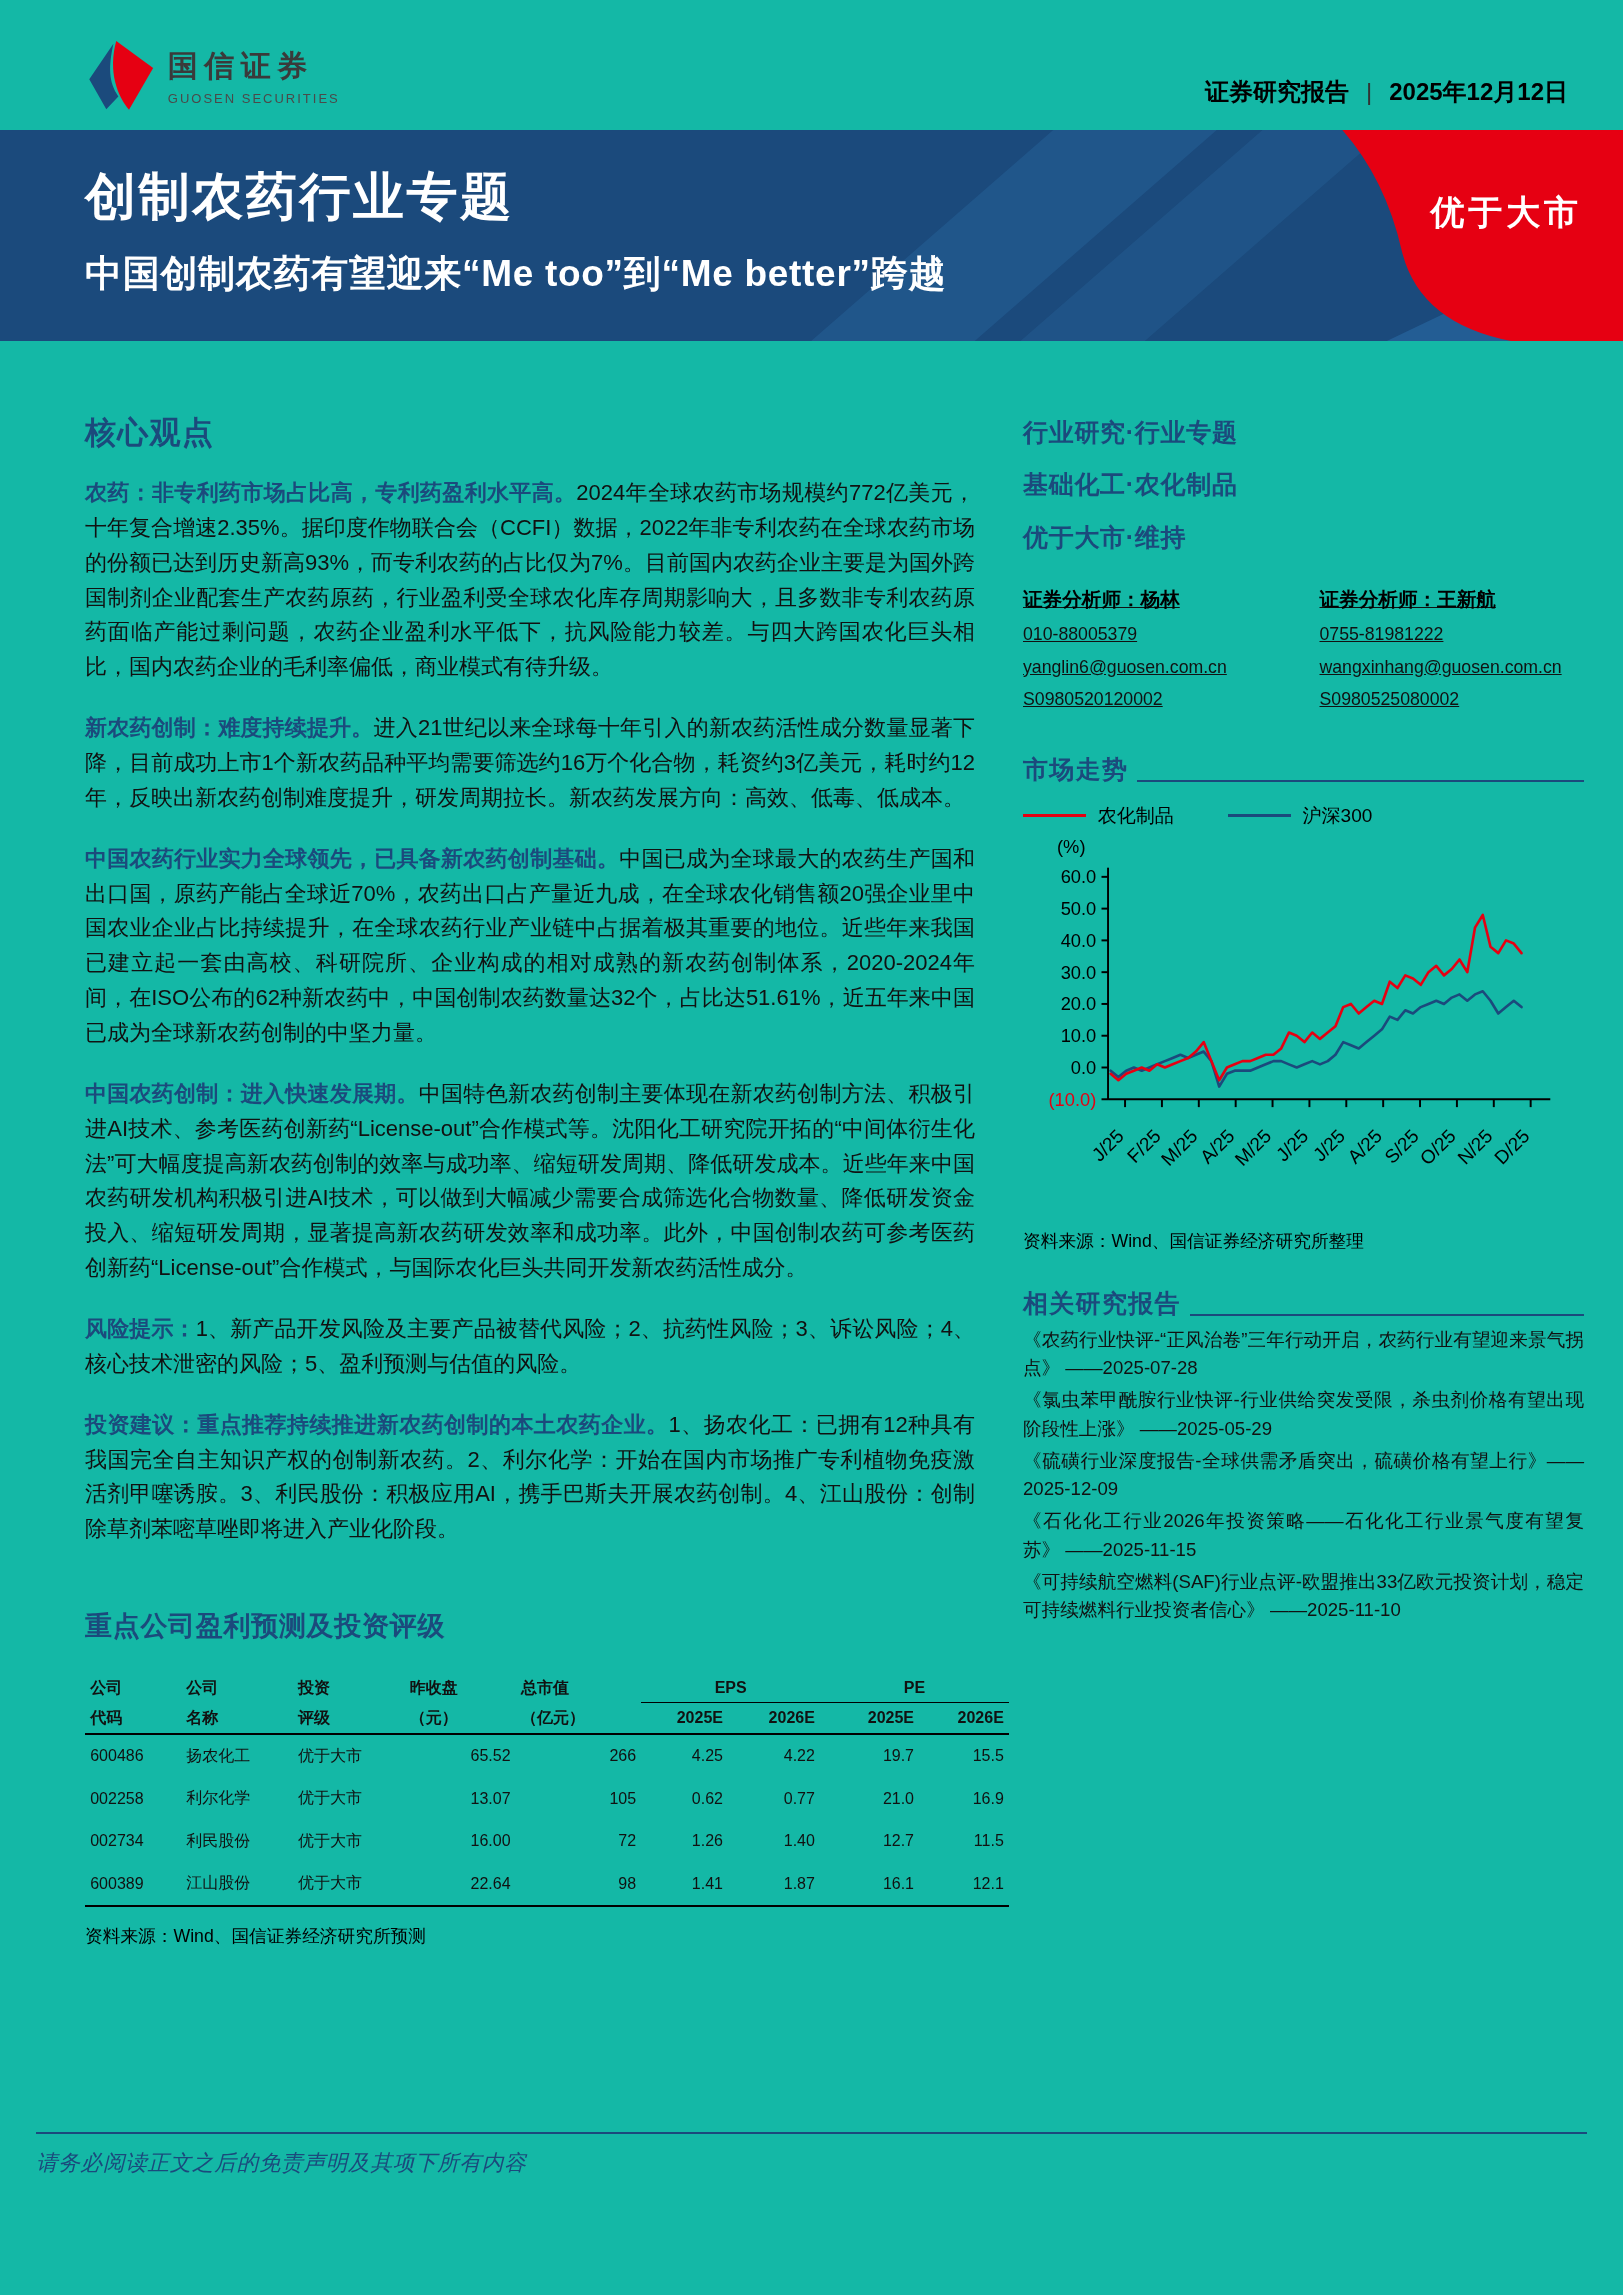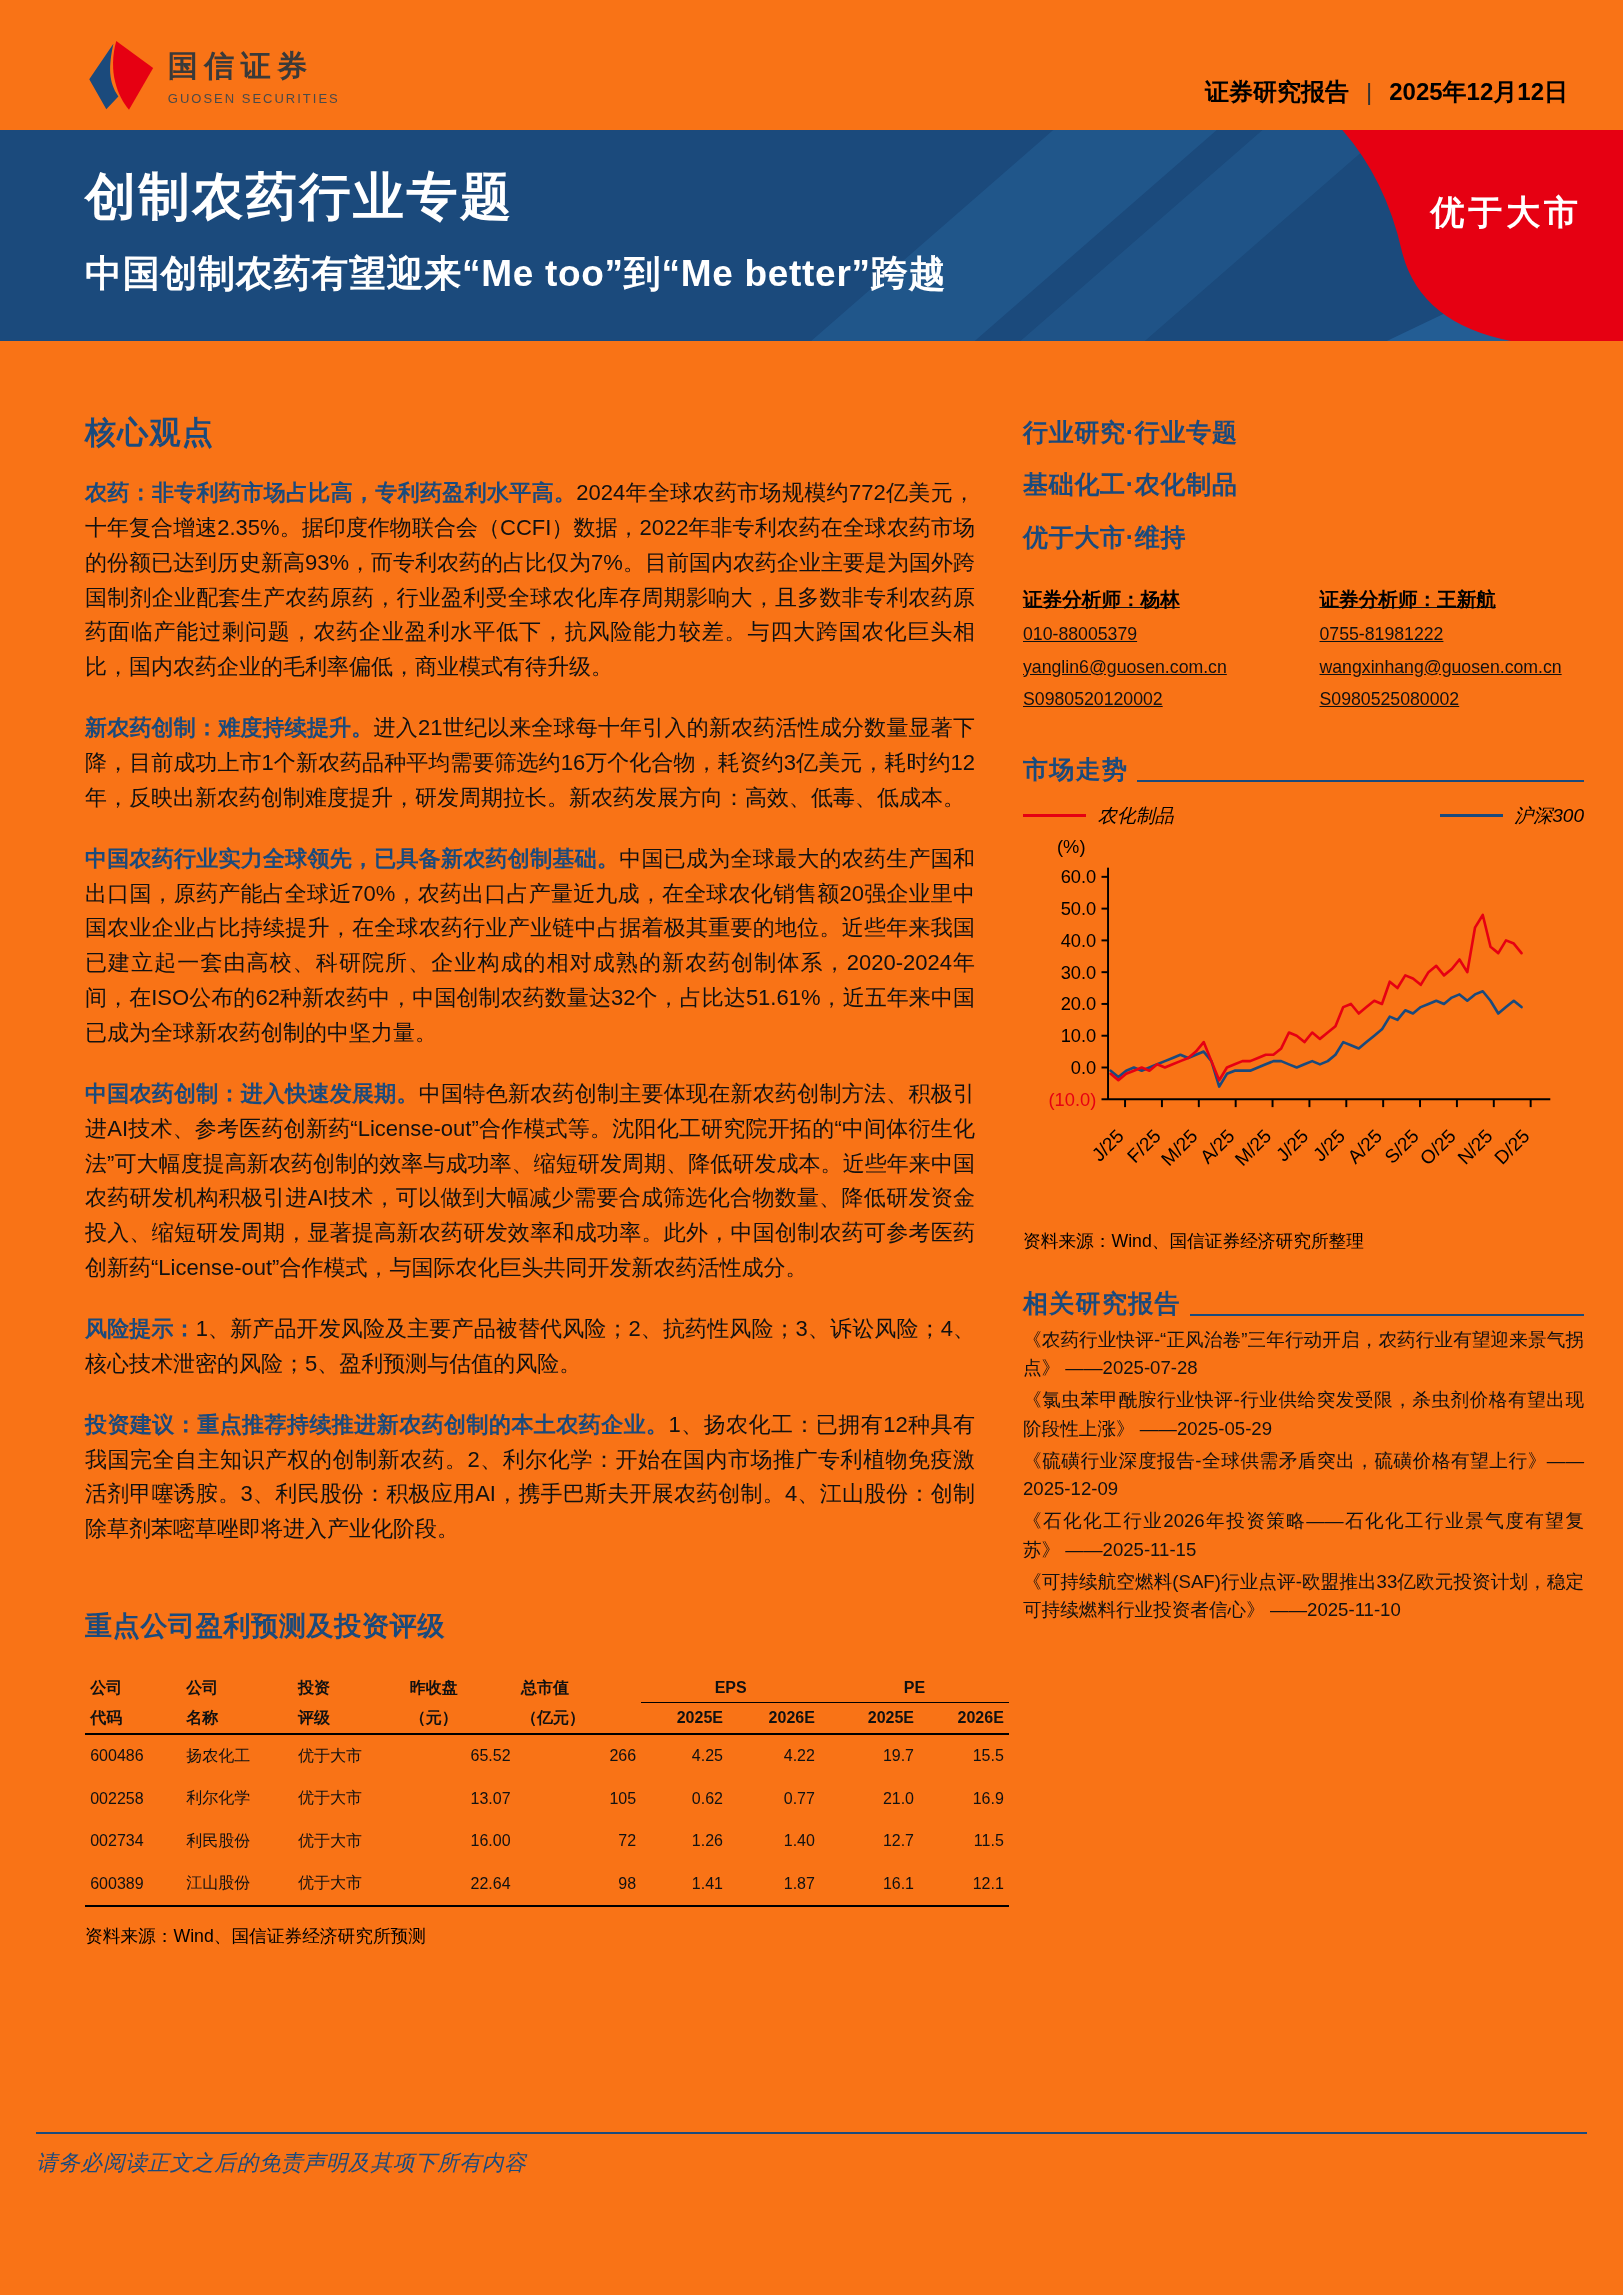--- a/index.html
+++ b/index.html
@@ -1,17 +1,17 @@
 <!DOCTYPE html>
 <html style="font-size:10.5px"><head>
 <meta charset="utf-8">
 <style>
   html,body{margin:0;padding:0;background:#ffffff;}
   body{font-family:"Liberation Sans","DejaVu Sans",sans-serif;color:#111;}
-  .page{position:relative;width:1623px;height:2295px;background:#f97316;overflow:hidden;}
+  .page{position:relative;width:1623px;height:2295px;background:#14b8a6;overflow:hidden;}
 
   
   .header{display:flex;justify-content:space-between;align-items:flex-end;height:130px;padding:0 55px 18.3px 85px;box-sizing:border-box;}
   .logo{display:flex;align-items:center;gap:11.8px;}
   .logo-text .cn{font-size:30px;font-weight:bold;color:#3a3a3a;letter-spacing:6.5px;}
   .logo-text .en{font-size:13px;color:#4a4a4a;letter-spacing:2px;margin-top:3.9px;}
   .header-meta{font-size:24px;font-weight:bold;color:#000;display:flex;align-items:center;gap:17px;padding-bottom:3.9px;}
   .header-meta .sep{font-weight:normal;color:#333;}
 
   
@@ -35,21 +35,21 @@
   .analysts{display:flex;gap:32px;border-top:0.7px solid transparent;margin-top:29px;text-decoration:underline;}
   .analyst{width:50%;font-size:17.7px;line-height:1.55;}
   .analyst .who{font-size:19.6px;font-weight:bold;color:#000;margin-bottom:6.5px;}
   .analyst div{margin-bottom:5.2px;word-break:break-all;}
 
   .rule-head{display:flex;align-items:flex-end;margin:34px 0 6.5px 0;}
   .rule-head .t{font-size:25px;font-weight:bold;color:#1b4a7c;letter-spacing:1.3px;white-space:nowrap;}
   .rule-head .line{flex:1;border-bottom:2.6px solid #1b4a7c;margin-left:9.2px;margin-bottom:3.9px;}
 
   .chart-wrap{margin-top:17px;}
-  .legend{display:flex;justify-content:space-between;gap:85px;margin:10.5px 0 2.6px 0;font-style:italic;}
+  .legend{display:flex;justify-content:flex-start;gap:54px;margin:10.5px 0 2.6px 0;}
   .legend .item{display:flex;align-items:center;gap:11.8px;font-size:19px;color:#000;}
   .legend .swatch{width:63px;height:3.3px;}
   .chart-source,.table-source{font-size:17.7px;color:#000;margin-top:5.2px;}
 
   .reports{font-size:18.6px;line-height:1.52;}
   .reports .rpt{margin-bottom:3.9px;text-align:justify;}
 
   
   .table-sec{margin-top:61px;}
   .table-title{font-size:27px;font-weight:bold;color:#1b4a7c;margin:0 0 29px 0;letter-spacing:0.7px;}

